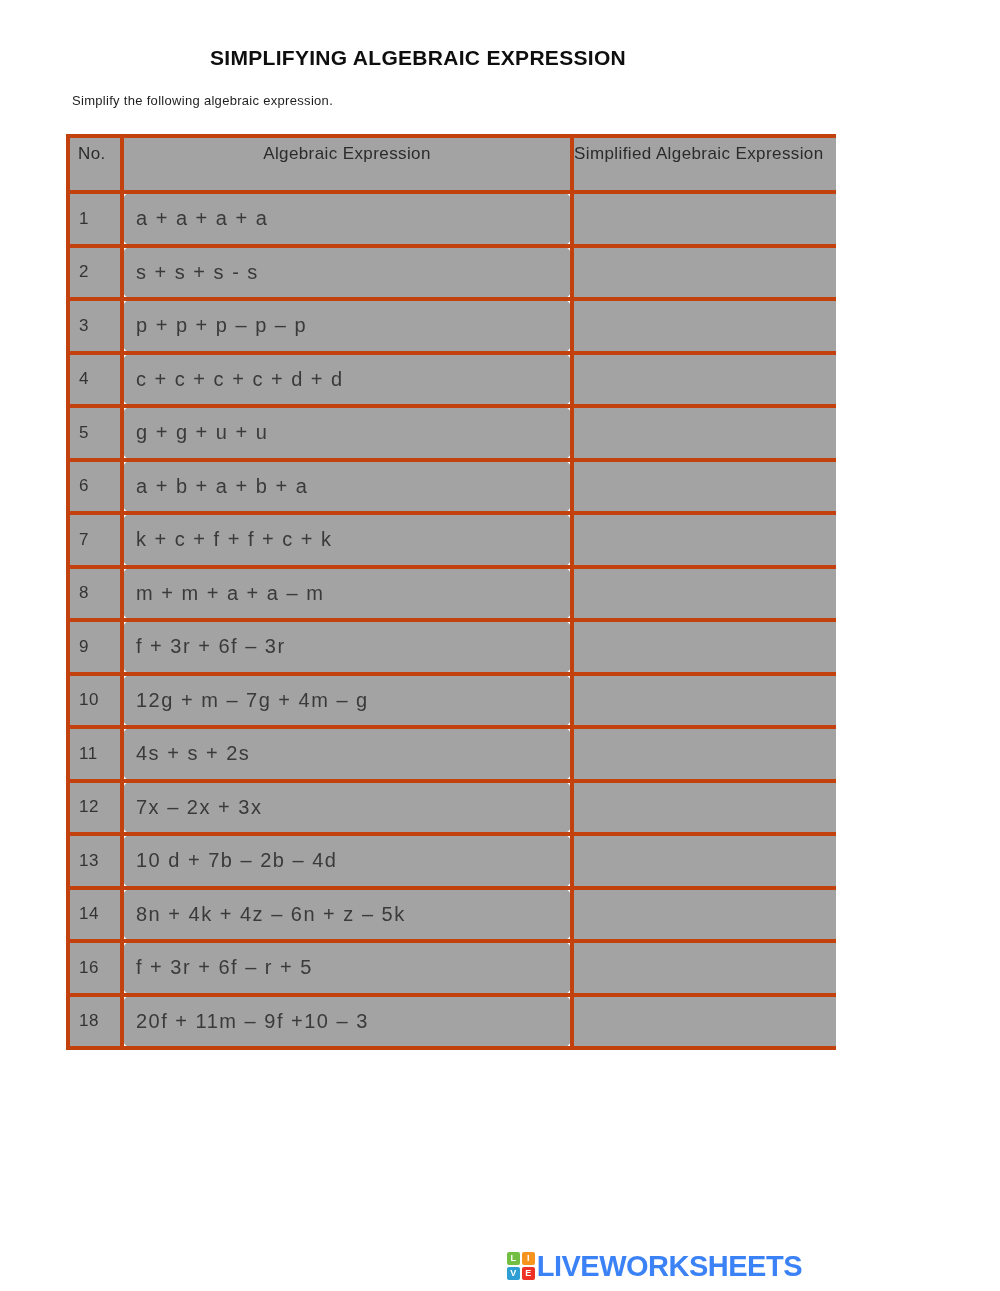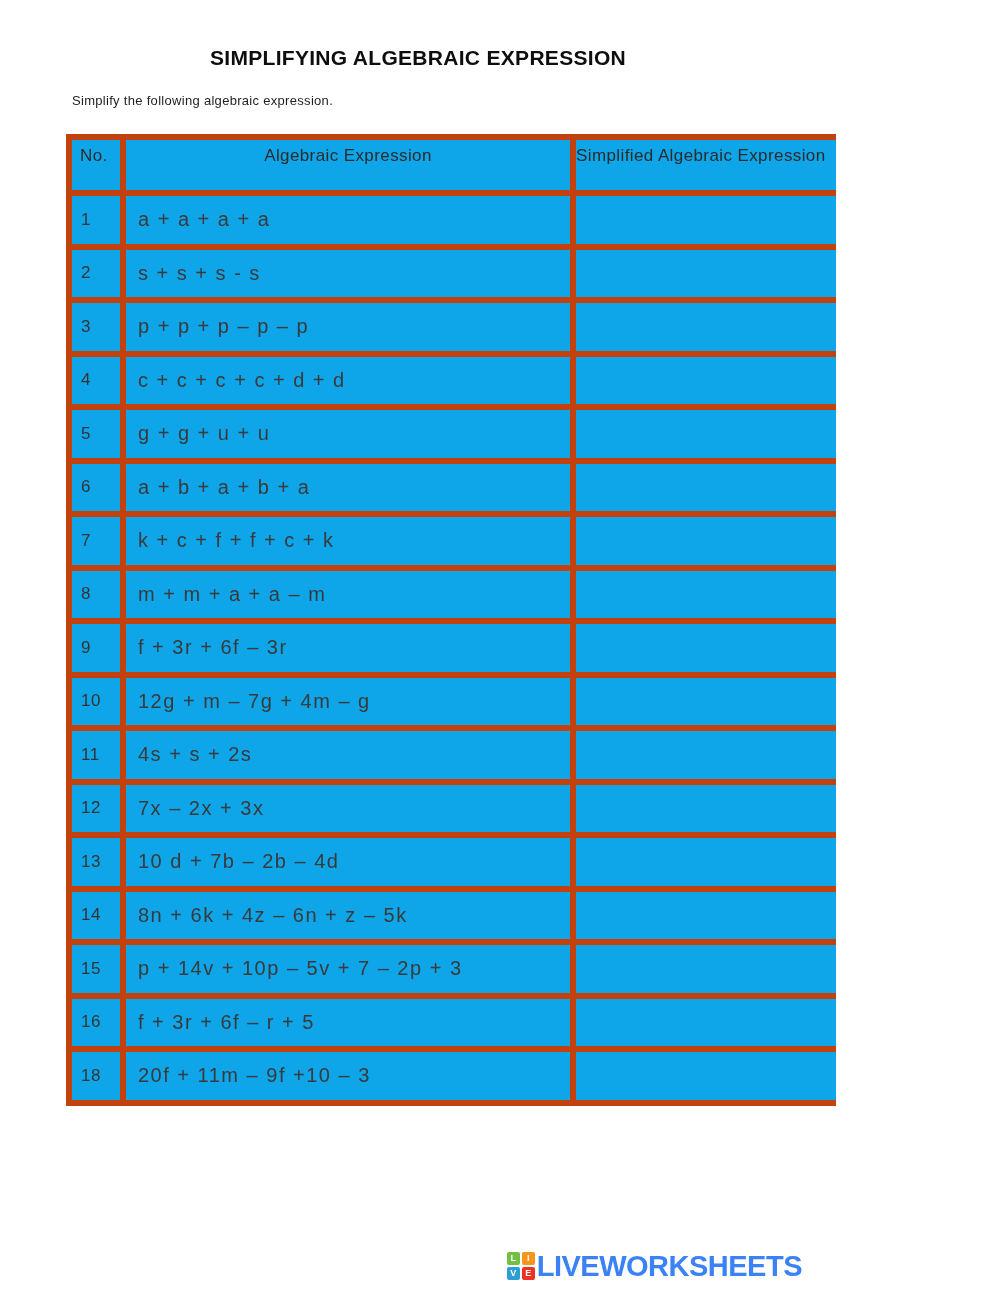--- a/index.html
+++ b/index.html
@@ -38,22 +38,22 @@
     top: 134px;
     left: 66px;
     width: 784px;
     border-collapse: collapse;
     table-layout: fixed;
   }
   .worksheet col.c-no   { width: 54px; }
   .worksheet col.c-expr { width: 450px; }
   .worksheet col.c-simp { width: 280px; }
   .worksheet th, .worksheet td {
-    border: 6px solid #c2410c;
-    background: #0ea5e9;
+    border: 4px solid #c2410c;
+    background: #a3a3a3;
   }
   .worksheet thead th {
     height: 56px;
     vertical-align: top;
     padding-top: 6px;
     font-weight: 400;
     font-size: 17px;
     color: #2b2b2b;
     letter-spacing: 0.4px;
   }
@@ -193,26 +193,21 @@
           <td class="cell-expr">7x – 2x + 3x</td>
           <td class="cell-ans"></td>
         </tr>
         <tr>
           <td class="cell-no">13</td>
           <td class="cell-expr">10 d + 7b – 2b – 4d</td>
           <td class="cell-ans"></td>
         </tr>
         <tr>
           <td class="cell-no">14</td>
-          <td class="cell-expr">8n + 6k + 4z – 6n + z – 5k</td>
-          <td class="cell-ans"></td>
-        </tr>
-        <tr>
-          <td class="cell-no">15</td>
-          <td class="cell-expr">p + 14v + 10p – 5v + 7 – 2p + 3</td>
+          <td class="cell-expr">8n + 4k + 4z – 6n + z – 5k</td>
           <td class="cell-ans"></td>
         </tr>
         <tr>
           <td class="cell-no">16</td>
           <td class="cell-expr">f + 3r + 6f – r + 5</td>
           <td class="cell-ans"></td>
         </tr>
         <tr>
           <td class="cell-no">18</td>
           <td class="cell-expr">20f + 11m – 9f +10 – 3</td>

